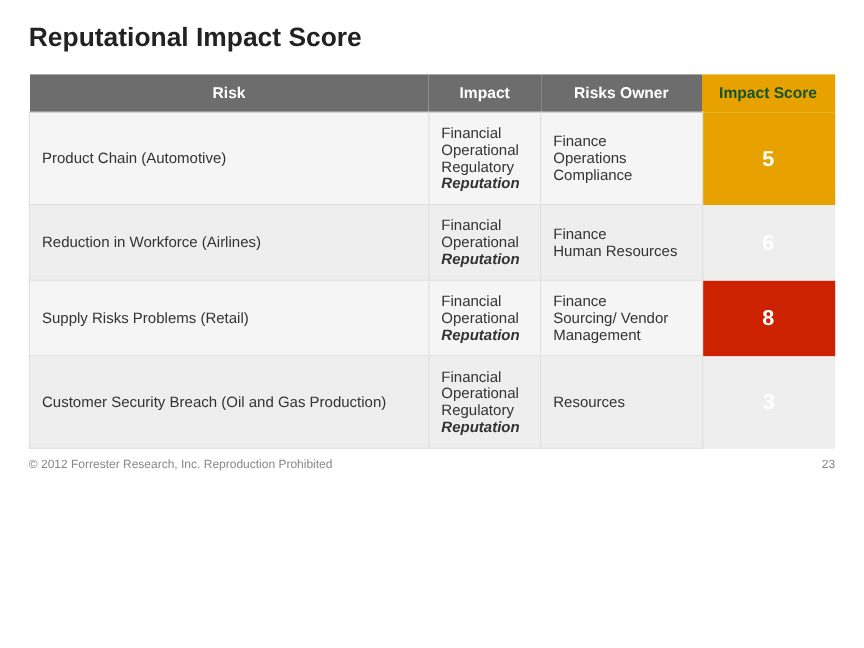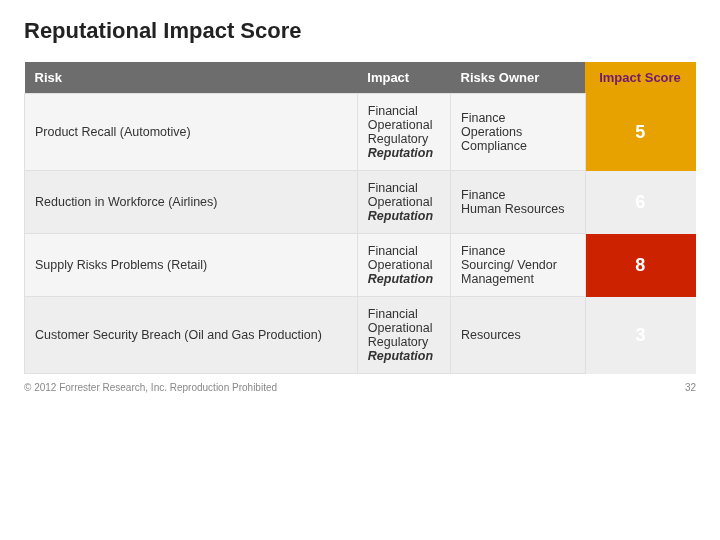--- a/index.html
+++ b/index.html
@@ -26,26 +26,26 @@
     }
     table {
       width: 100%;
       border-collapse: collapse;
     }
     thead tr th {
       background: #6d6d6d;
       color: #fff;
       font-weight: bold;
       padding: 8px 10px;
-      text-align: left;
+      text-align: center;
       font-size: 13px;
     }
     thead tr th.impact-score-header {
       background: #e8a200;
-      color: #701a75;
+      color: #14532d;
       text-align: center;
     }
     tbody tr td {
       padding: 10px 10px;
       vertical-align: middle;
       border: 1px solid #e0e0e0;
       background: #f5f5f5;
       font-size: 12.5px;
     }
     tbody tr td.score-cell {
@@ -87,21 +87,21 @@
     <thead>
       <tr>
         <th>Risk</th>
         <th>Impact</th>
         <th>Risks Owner</th>
         <th class="impact-score-header">Impact Score</th>
       </tr>
     </thead>
     <tbody id="table-body">
     <tr>
-          <td>Product Recall (Automotive)</td>
+          <td>Product Chain (Automotive)</td>
           <td><span class="impact-text">Financial<br></span><span class="impact-text">Operational<br></span><span class="impact-text">Regulatory<br></span><span class="impact-text impact-bold">Reputation</span></td>
           <td>Finance<br>Operations<br>Compliance</td>
           <td class="score-cell score-yellow">5</td>
         </tr>
         <tr>
           <td>Reduction in Workforce (Airlines)</td>
           <td><span class="impact-text">Financial<br></span><span class="impact-text">Operational<br></span><span class="impact-text impact-bold">Reputation</span></td>
           <td>Finance<br>Human Resources</td>
           <td class="score-cell score-orange">6</td>
         </tr>
@@ -114,15 +114,15 @@
         <tr>
           <td>Customer Security Breach (Oil and Gas Production)</td>
           <td><span class="impact-text">Financial<br></span><span class="impact-text">Operational<br></span><span class="impact-text">Regulatory<br></span><span class="impact-text impact-bold">Reputation</span></td>
           <td>Resources</td>
           <td class="score-cell score-green">3</td>
         </tr>
       </tbody>
   </table>
   <div class="footer">
     <span>© 2012 Forrester Research, Inc. Reproduction Prohibited</span>
-    <span>32</span>
+    <span>23</span>
   </div>
 </div>
 
 </body></html>

